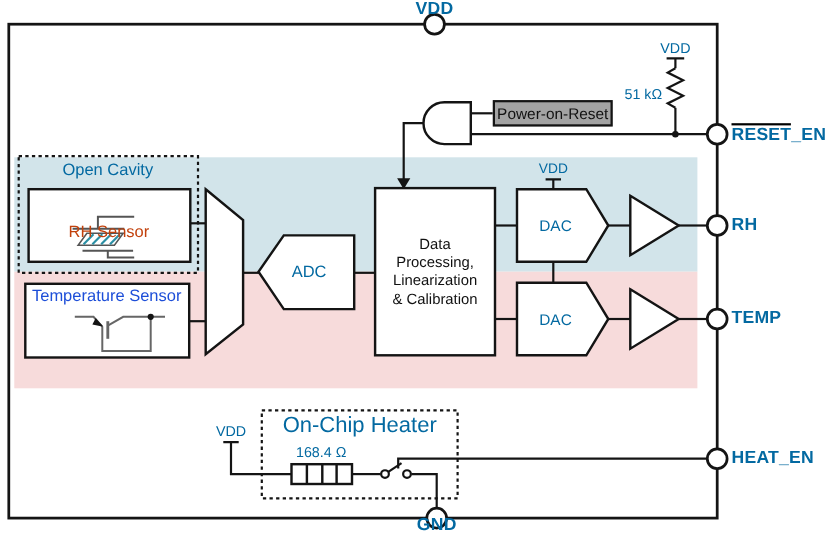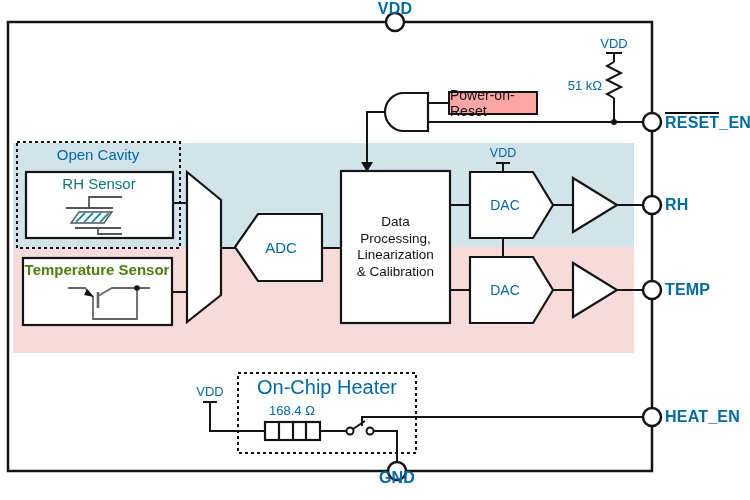--- a/index.html
+++ b/index.html
@@ -4,24 +4,24 @@
 <style>
   html,body{margin:0;padding:0;background:#fff;}
   .stage{position:relative;width:750px;height:500px;background:#ffffff;overflow:hidden;
          font-family:"Liberation Sans",sans-serif;color:#111;}
   .layer{position:absolute;left:0;top:0;}
   .lbl{position:absolute;white-space:nowrap;color:#0369a1;line-height:1.05;}
   .ctr{transform:translateX(-50%);}
   .pin{font-size:16px;font-weight:bold;letter-spacing:0.2px;}
   .small{font-size:13px;}
   .ovl{display:inline-block;border-top:2px solid #000000;padding-top:1px;}
-  .teal{color:#0f766e;}
-  .red{color:#4d7c0f;font-weight:bold;}
-  .porbox{position:absolute;left:448px;top:91px;width:90px;height:24px;border:2px solid #141414;
-          background:#fca5a5;display:flex;align-items:center;justify-content:center;
+  .teal{color:#c2410c;margin-top:27px;}
+  .red{color:#1d4ed8;}
+  .porbox{position:absolute;left:448px;top:91px;width:109px;height:24px;border:2px solid #141414;
+          background:#a3a3a3;display:flex;align-items:center;justify-content:center;
           font-size:14px;box-sizing:border-box;}
   .dsp{position:absolute;left:341px;top:214px;width:109px;text-align:center;
        font-size:13.5px;line-height:16.5px;}
 </style>
 </head>
 <body>
 
 <div class="stage" data-name="block-diagram">
 
   <svg class="layer" width="750" height="500" viewBox="0 0 750 500" data-name="diagram-canvas">

